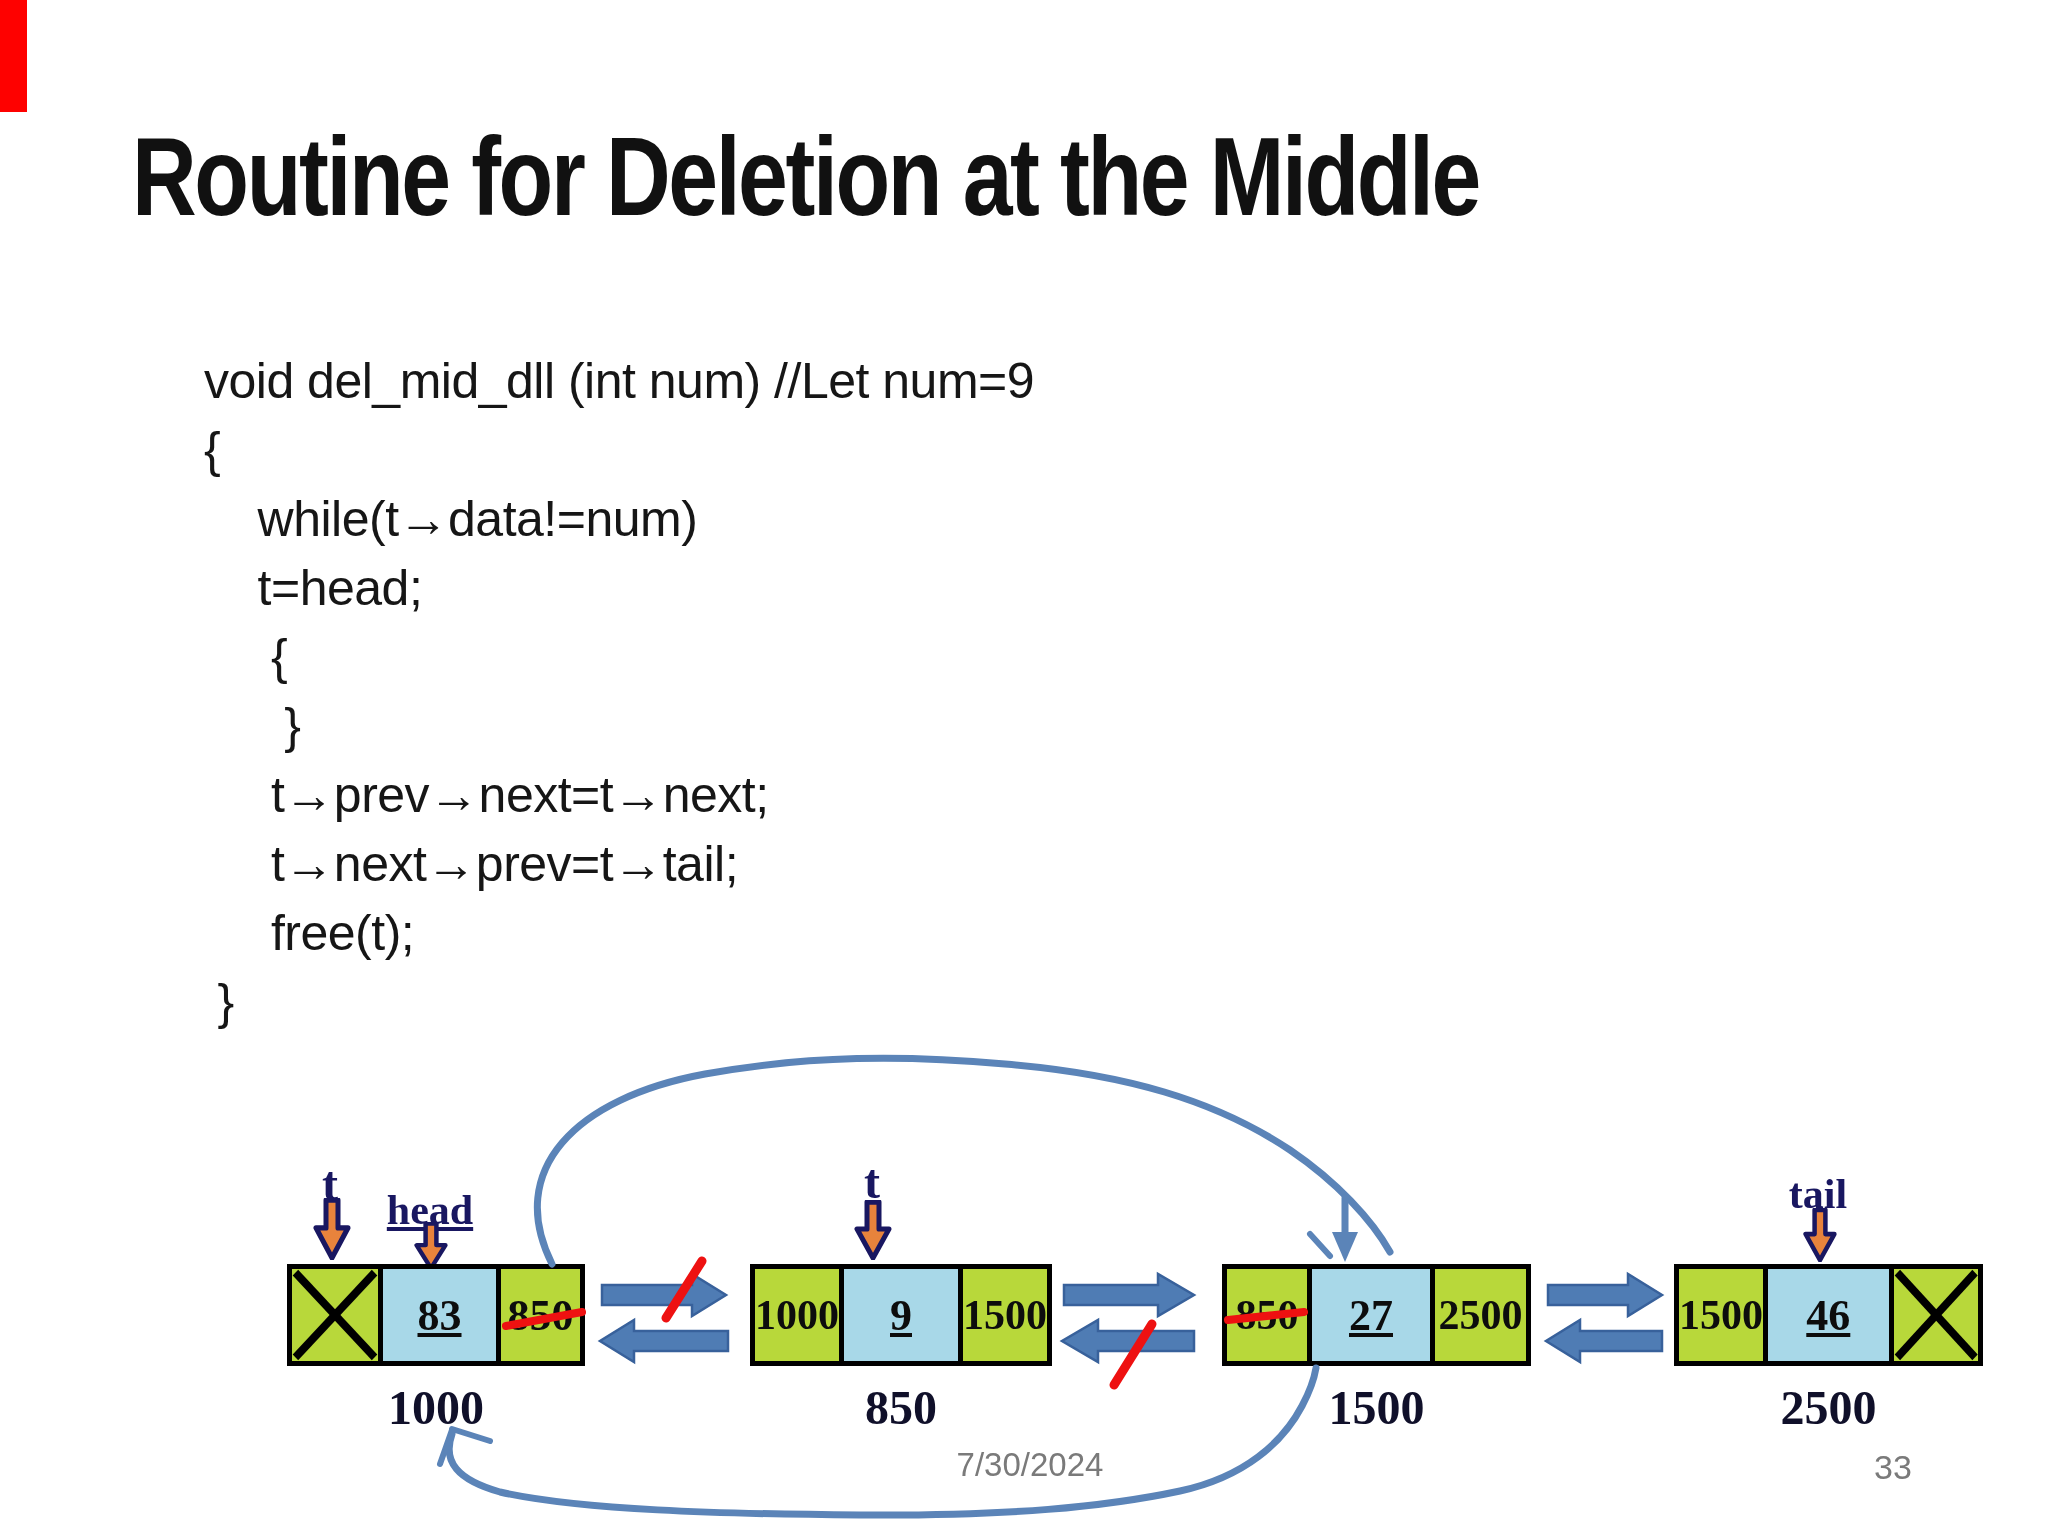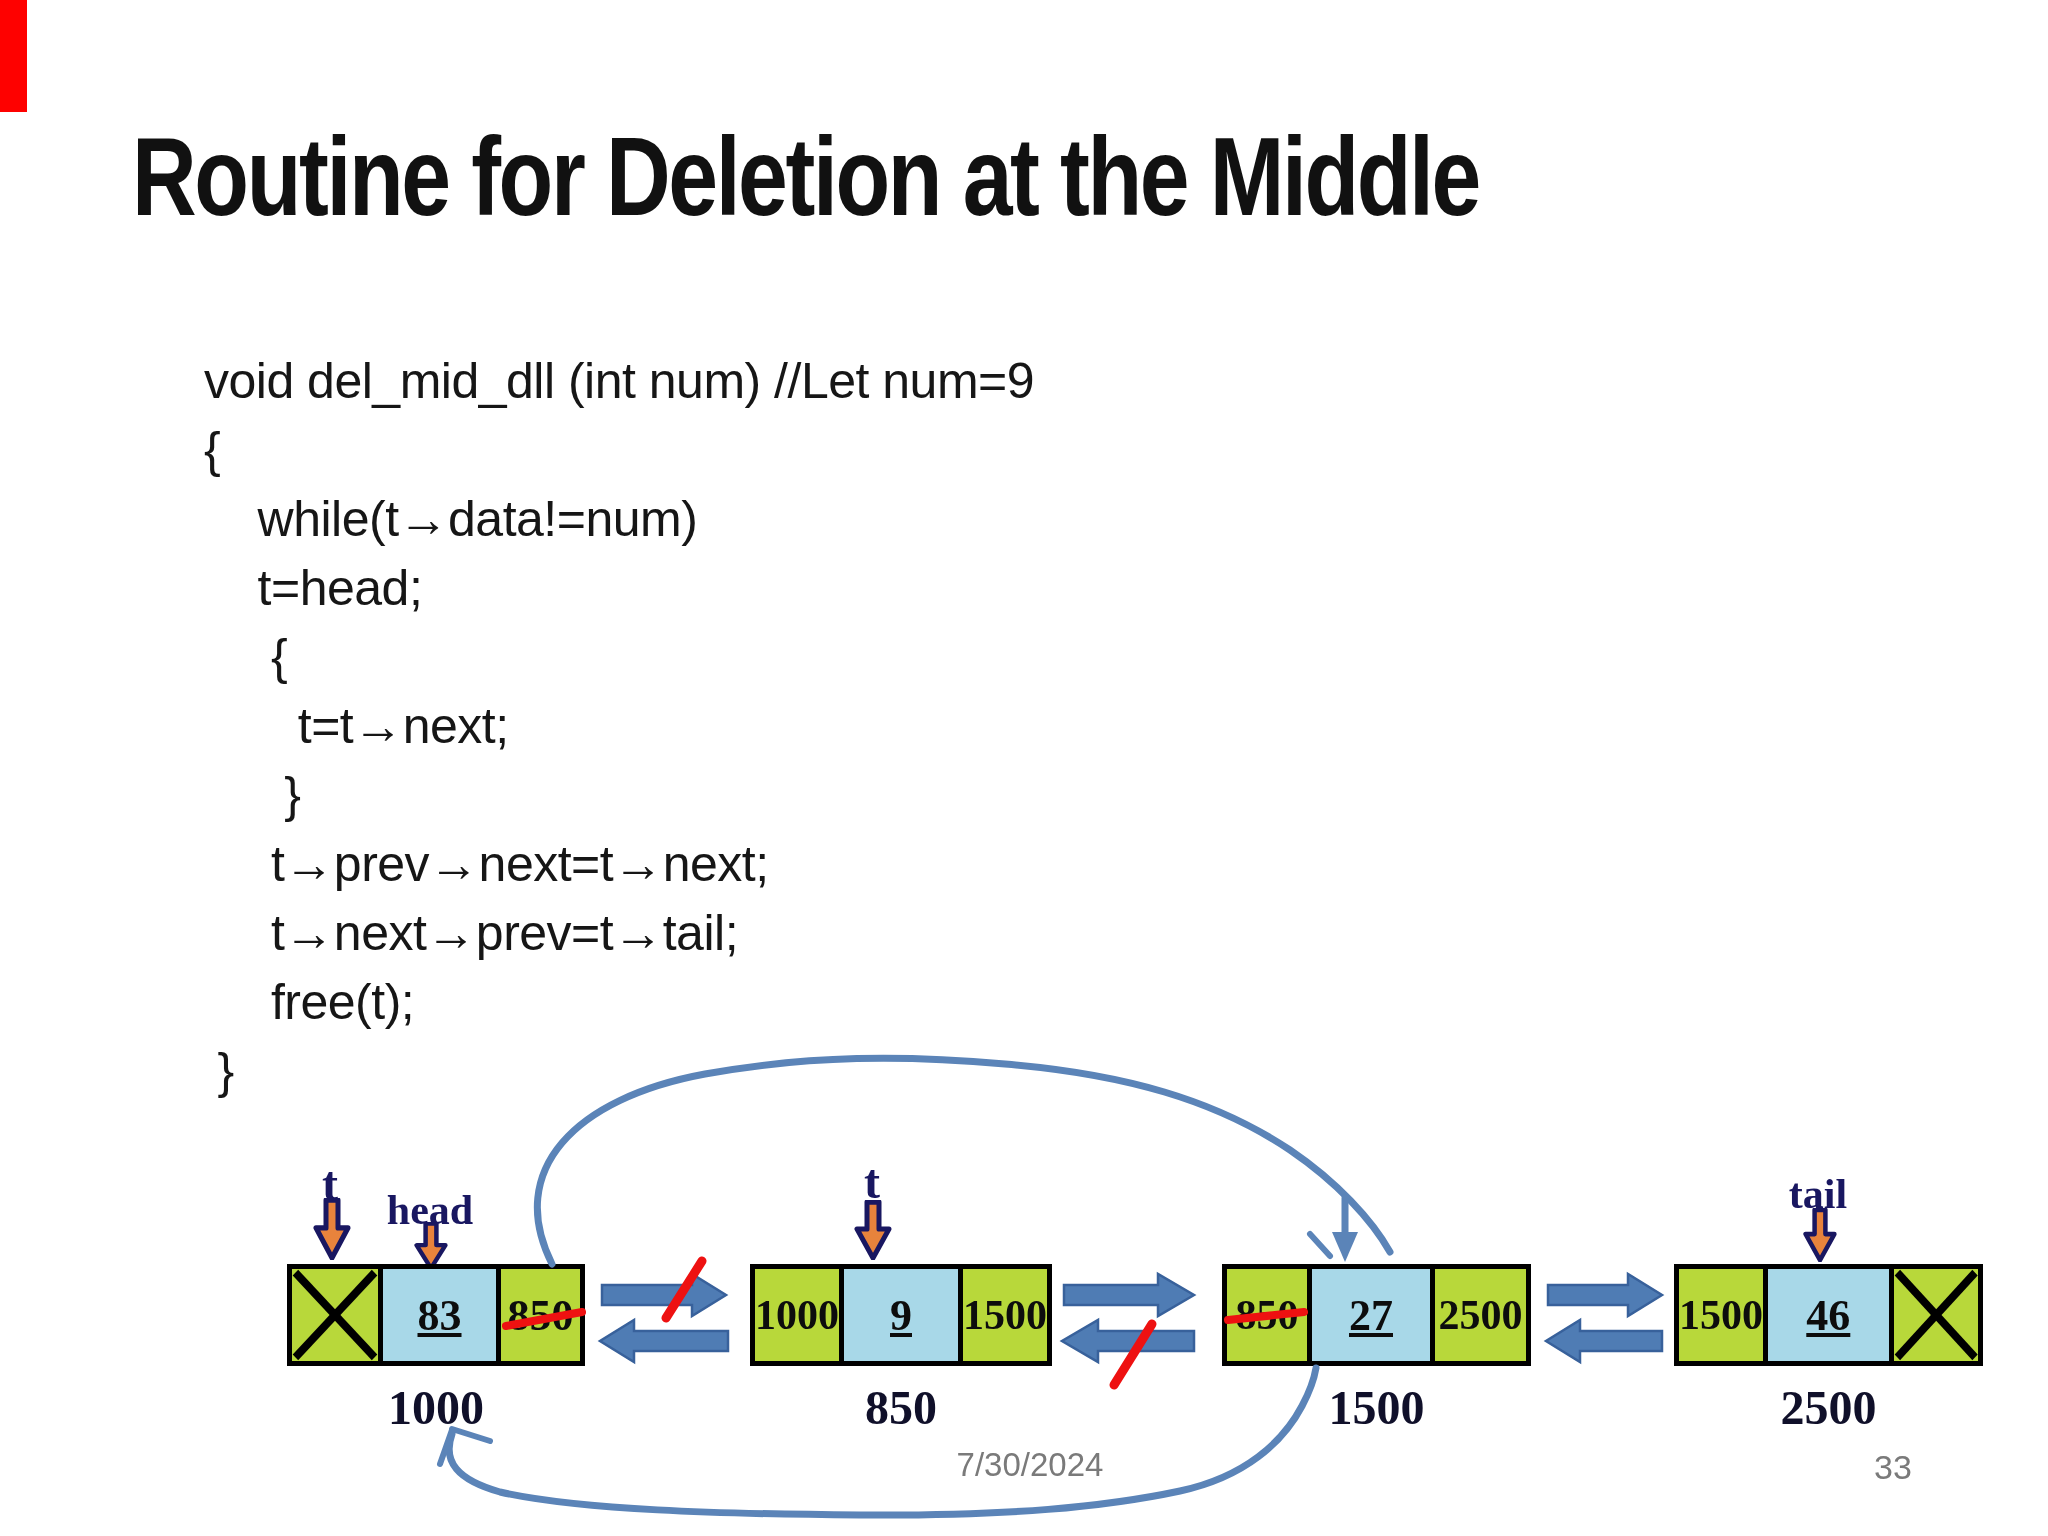--- a/index.html
+++ b/index.html
@@ -91,36 +91,35 @@
   <div class="accent-bar"></div>
 
   <div class="slide-title">Routine for Deletion at the Middle</div>
 
   <div class="code-block" id="code-block">
       <div class="code-line">void del_mid_dll (int num) //Let num=9</div>
       <div class="code-line">{</div>
       <div class="code-line">    while(t→data!=num)</div>
       <div class="code-line">    t=head;</div>
       <div class="code-line">     {</div>
-      <div class="code-line">       t=t→next;</div>
       <div class="code-line">      }</div>
       <div class="code-line">     t→prev→next=t→next;</div>
       <div class="code-line">     t→next→prev=t→tail;</div>
       <div class="code-line">     free(t);</div>
       <div class="code-line"> }</div>
     </div>
 
   <div>
 
     <div class="ptr-label" style="left:306px;top:1156px;width:48px;font-size:48px;">t</div>
     <svg class="down-arrow" style="left:312px;top:1198px;" width="40" height="62" viewBox="0 0 40 58" preserveAspectRatio="none">
       <path d="M14 2 h12 v26 h10 L20 56 L4 28 h10 Z" fill="var(--label-orange)" stroke="var(--label-navy)" stroke-width="5" stroke-linejoin="round"></path>
     </svg>
 
-    <div class="ptr-label" style="left:380px;top:1186px;width:100px;font-size:42px;">head</div>
+    <div class="ptr-label" style="left:380px;top:1186px;width:100px;font-size:42px;text-decoration:underline;">head</div>
     <svg class="down-arrow" style="left:413px;top:1222px;" width="36" height="48" viewBox="0 0 40 58" preserveAspectRatio="none">
       <path d="M14 2 h12 v26 h10 L20 56 L4 28 h10 Z" fill="var(--label-orange)" stroke="var(--label-navy)" stroke-width="5" stroke-linejoin="round"></path>
     </svg>
 
     <div class="ptr-label" style="left:848px;top:1154px;width:48px;font-size:48px;">t</div>
     <svg class="down-arrow" style="left:853px;top:1200px;" width="40" height="60" viewBox="0 0 40 58" preserveAspectRatio="none">
       <path d="M14 2 h12 v26 h10 L20 56 L4 28 h10 Z" fill="var(--label-orange)" stroke="var(--label-navy)" stroke-width="5" stroke-linejoin="round"></path>
     </svg>
 
     <div class="ptr-label" style="left:1768px;top:1170px;width:100px;font-size:42px;">tail</div>

